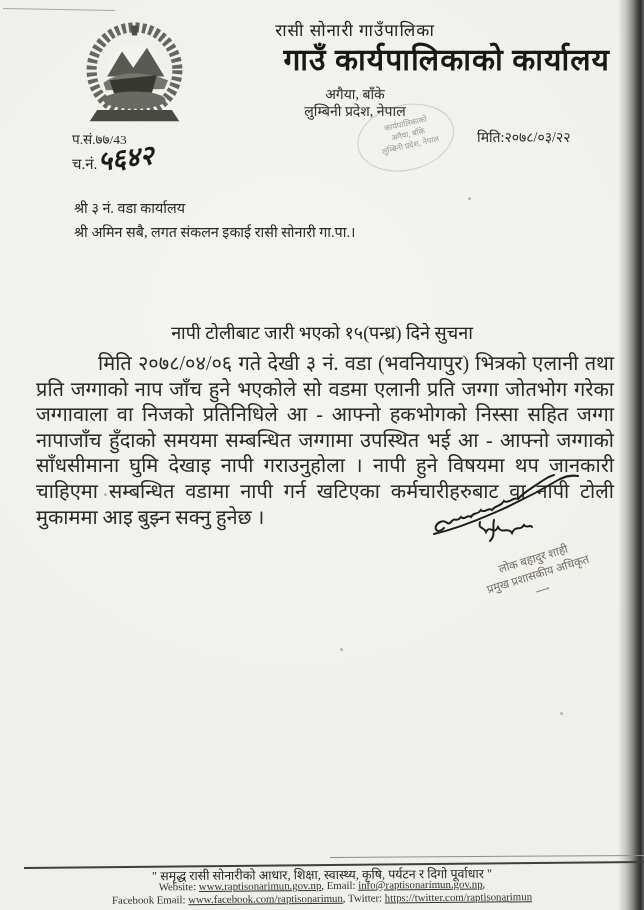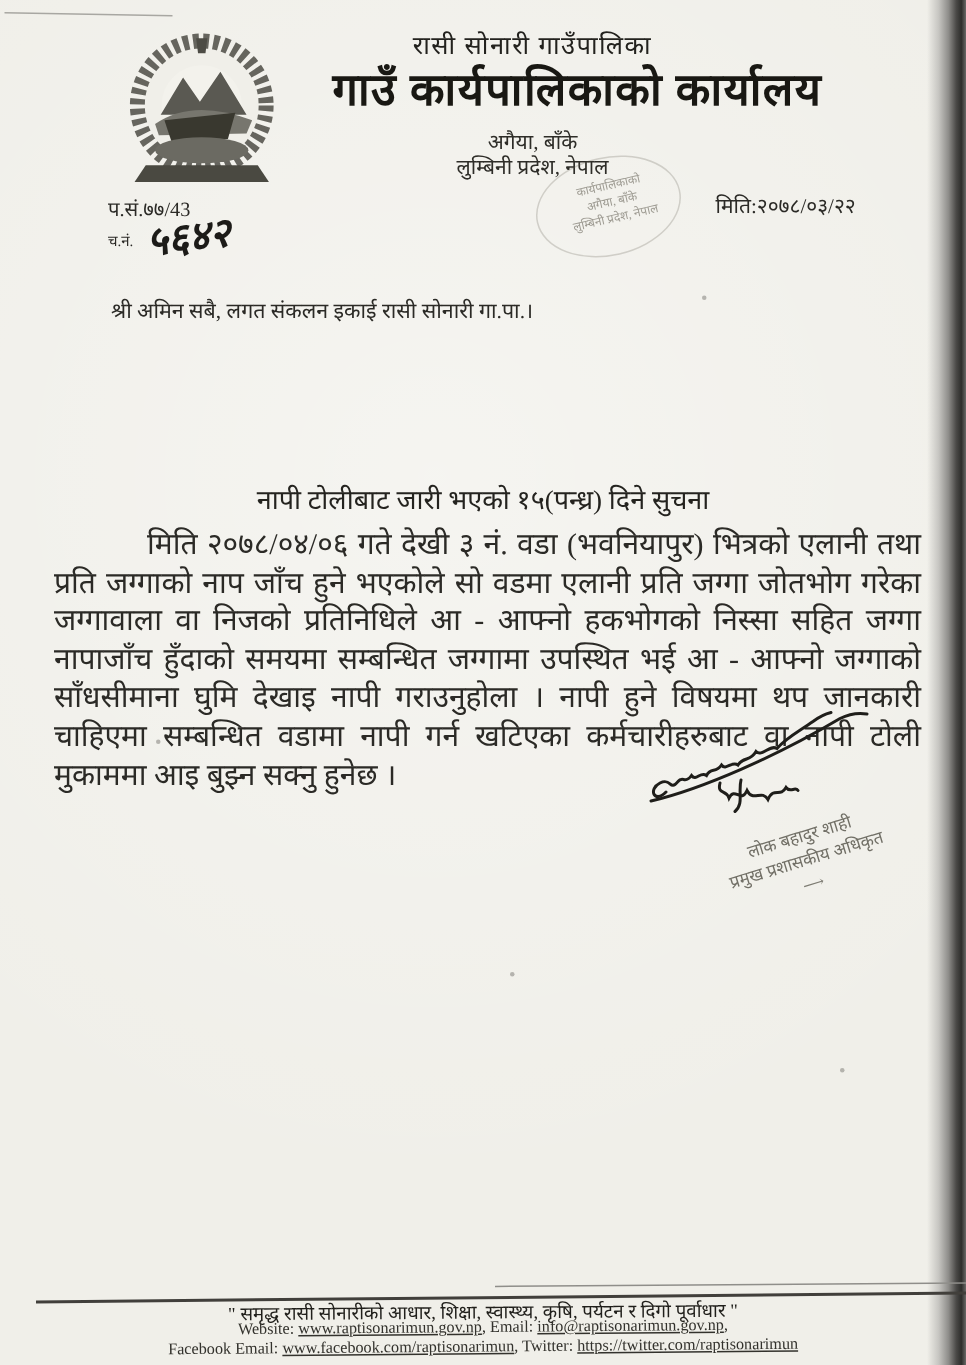--- a/index.html
+++ b/index.html
@@ -12,36 +12,36 @@
     position:relative;width:644px;height:910px;overflow:hidden;
     background:
       radial-gradient(circle at 45% 35%, rgba(255,255,255,.35), rgba(0,0,0,0) 70%),
       #f0efe9;
     color:#2b2a26;
   }
   .abs{position:absolute;}
   .center{text-align:center;}
   
   .muni-name{left:200px;top:18px;width:310px;font-size:17px;letter-spacing:1px;color:#23221e;text-align:center;}
-  .office-title{left:160px;top:38px;width:450px;font-size:30px;font-weight:bold;color:#191813;letter-spacing:1px;}
+  .office-title{left:160px;top:38px;width:450px;font-size:30px;font-weight:bold;color:#191813;letter-spacing:1px;text-align:right;}
   .addr1{left:255px;top:84px;width:200px;font-size:14px;color:#2e2d28;}
   .addr2{left:240px;top:101px;width:230px;font-size:14px;color:#2e2d28;}
   .faint-stamp{
     left:338px;top:118px;width:140px;
     transform:rotate(-13deg);
     font-size:8px;line-height:11px;text-align:center;
     color:rgba(103,100,88,.62);
   }
   .faint-stamp .ring{
     position:absolute;left:18px;top:-14px;width:96px;height:64px;
     border:1px solid rgba(103,100,88,.25);border-radius:50%;
   }
   
   .ps{left:72px;top:130px;font-size:13.5px;}
-  .cn{left:72px;top:153px;font-size:10px;}
+  .cn{left:72px;top:153px;font-size:15px;}
   .cn-hand{
     left:100px;top:138px;font-size:27px;font-weight:bold;
     color:#1c1b18;transform:rotate(-7deg) skewX(-14deg);
     font-family:"DejaVu Sans","Liberation Sans",sans-serif;
   }
   .date{left:477px;top:127px;font-size:14px;}
   
   .recipients{left:74px;top:196px;font-size:14.3px;line-height:24px;color:#2b2a26;}
   
   .subject{left:122px;top:320px;width:400px;font-size:18px;color:#24231f;}
@@ -115,20 +115,21 @@
     <div>अगैया, बाँके</div>
     <div>लुम्बिनी प्रदेश, नेपाल</div>
   </div>
 
   <div class="abs ps">प.सं.७७/43</div>
   <div class="abs cn">च.नं.</div>
   <div class="abs cn-hand">५६४२</div>
   <div class="abs date">मिति:२०७८/०३/२२</div>
 
   <div class="abs recipients">
+    <div>श्री ३ नं. वडा कार्यालय</div>
     <div>श्री अमिन सबै, लगत संकलन इकाई रासी सोनारी गा.पा.।</div>
   </div>
 
   <div class="abs center subject">नापी टोलीबाट जारी भएको १५(पन्ध्र) दिने सुचना</div>
 
   <div class="abs body-par">मिति २०७८/०४/०६ गते देखी ३ नं. वडा (भवनियापुर) भित्रको एलानी तथा प्रति जग्गाको नाप जाँच हुने भएकोले सो वडमा एलानी प्रति जग्गा जोतभोग गरेका जग्गावाला वा निजको प्रतिनिधिले आ - आफ्नो हकभोगको निस्सा सहित जग्गा नापाजाँच हुँदाको समयमा सम्बन्धित जग्गामा उपस्थित भई आ - आफ्नो जग्गाको साँधसीमाना घुमि देखाइ नापी गराउनुहोला । नापी हुने विषयमा थप जानकारी चाहिएमा सम्बन्धित वडामा नापी गर्न खटिएका कर्मचारीहरुबाट वा नापी टोली मुकाममा आइ बुझ्न सक्नु हुनेछ ।</div>
 
   <div class="abs sig-svg">
     <svg width="160" height="78" viewBox="0 0 160 78">
       <g fill="none" stroke="#1f1e1a" stroke-width="2" stroke-linecap="round">

